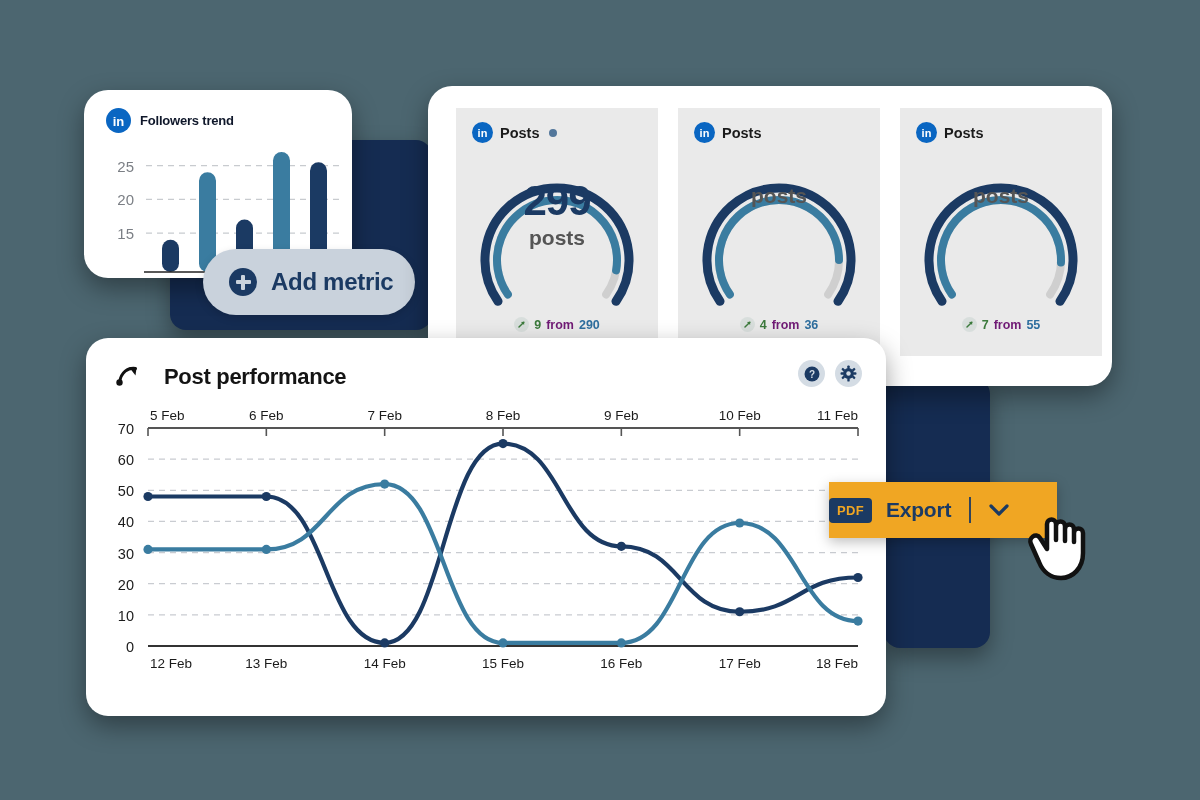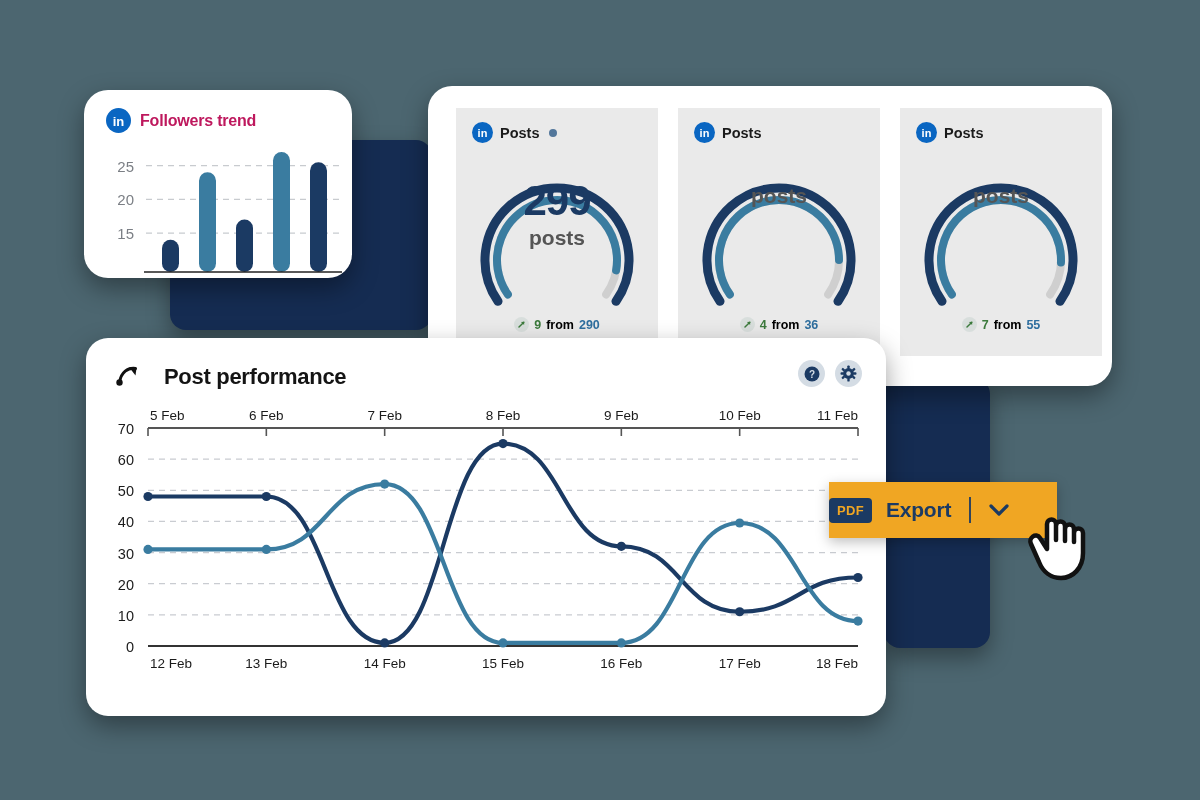--- a/index.html
+++ b/index.html
@@ -40,21 +40,21 @@
     padding: 18px 0 0 22px;
   }
   .li-badge {
     width: 25px; height: 25px; border-radius: 50%;
     background: #0A66C2;
     display: flex; align-items: center; justify-content: center;
     flex: none;
   }
   .li-badge svg { display:block; }
   .card-title {
-    font-size: 16px; font-weight: 700; color: #be185d;
+    font-size: 13px; font-weight: 700; color: #0f172a;
     letter-spacing: -0.2px; white-space: nowrap;
   }
   #followers-plot {
     position: absolute; left: 0; top: 44px;
     width: 268px; height: 144px;
   }
 
   
   #add-metric {
     position: absolute;
@@ -132,21 +132,21 @@
     display: flex; align-items: center; justify-content: center;
     gap: 5px; font-size: 12.5px; font-weight: 700;
   }
   .delta-arrow {
     width: 15px; height: 15px; border-radius: 50%;
     background: #D8DEDC;
     display: flex; align-items: center; justify-content: center;
     flex: none;
   }
   .d-up { color: #3C7A3C; }
-  .d-mid { color: #000000; font-weight: 700; }
+  .d-mid { color: #701a75; font-weight: 700; }
   .d-prev { color: #2E6E9E; }
 
   
   #perf-card {
     left: 86px; top: 338px;
     width: 800px; height: 378px;
     border-radius: 22px;
   }
   .perf-head {
     position: relative;
@@ -237,20 +237,24 @@
           <rect x="78" y="105.77142857142857" width="17" height="32.22857142857143" rx="8.5" fill="#1B3A63"></rect>
           <rect x="115" y="38.34285714285714" width="17" height="99.65714285714286" rx="8.5" fill="#3A7CA0"></rect>
           <rect x="152" y="85.54285714285714" width="17" height="52.457142857142856" rx="8.5" fill="#1B3A63"></rect>
           <rect x="189" y="18.114285714285714" width="17" height="119.88571428571429" rx="8.5" fill="#3A7CA0"></rect>
           <rect x="226" y="28.228571428571428" width="17" height="109.77142857142857" rx="8.5" fill="#1B3A63"></rect>
           <line x1="60" y1="138" x2="258" y2="138" stroke="#222" stroke-width="1.6"></line>
         </g>
     </svg>
   </div>
 
+  <div id="add-metric">
+    <span class="plus-circle"></span>
+    <span class="am-label">Add metric</span>
+  </div>
 
   <div class="card" id="gauges-card">
     <div class="gauge-row" id="gauge-row">
         <div class="gauge-tile">
           <div class="gauge-head">
             <span class="li-badge">
               <svg width="21" height="21" viewBox="0 0 21 21">
                 <text x="10.5" y="15.2" font-family="'Liberation Sans',sans-serif" font-size="11" font-weight="700" fill="#ffffff" text-anchor="middle">in</text>
               </svg>
             </span>

